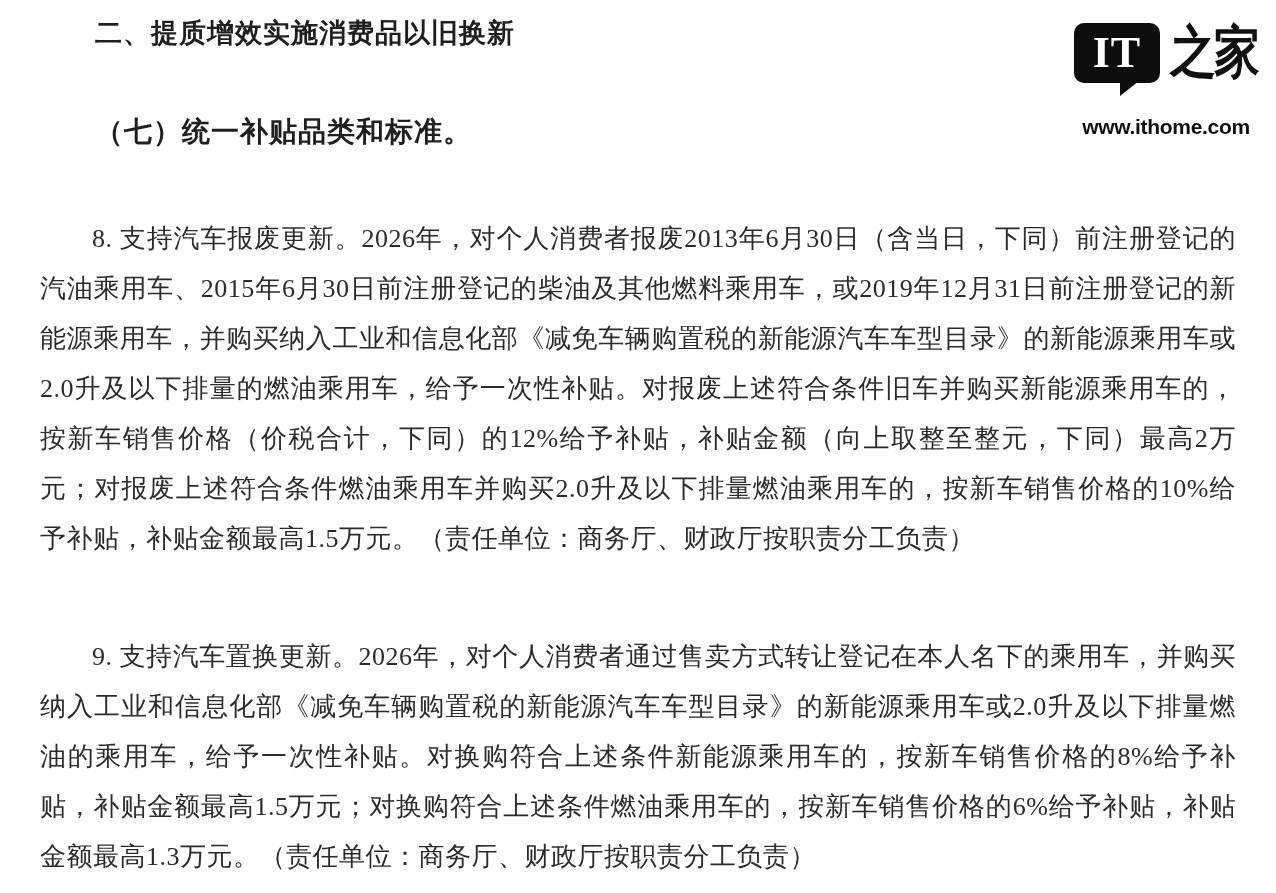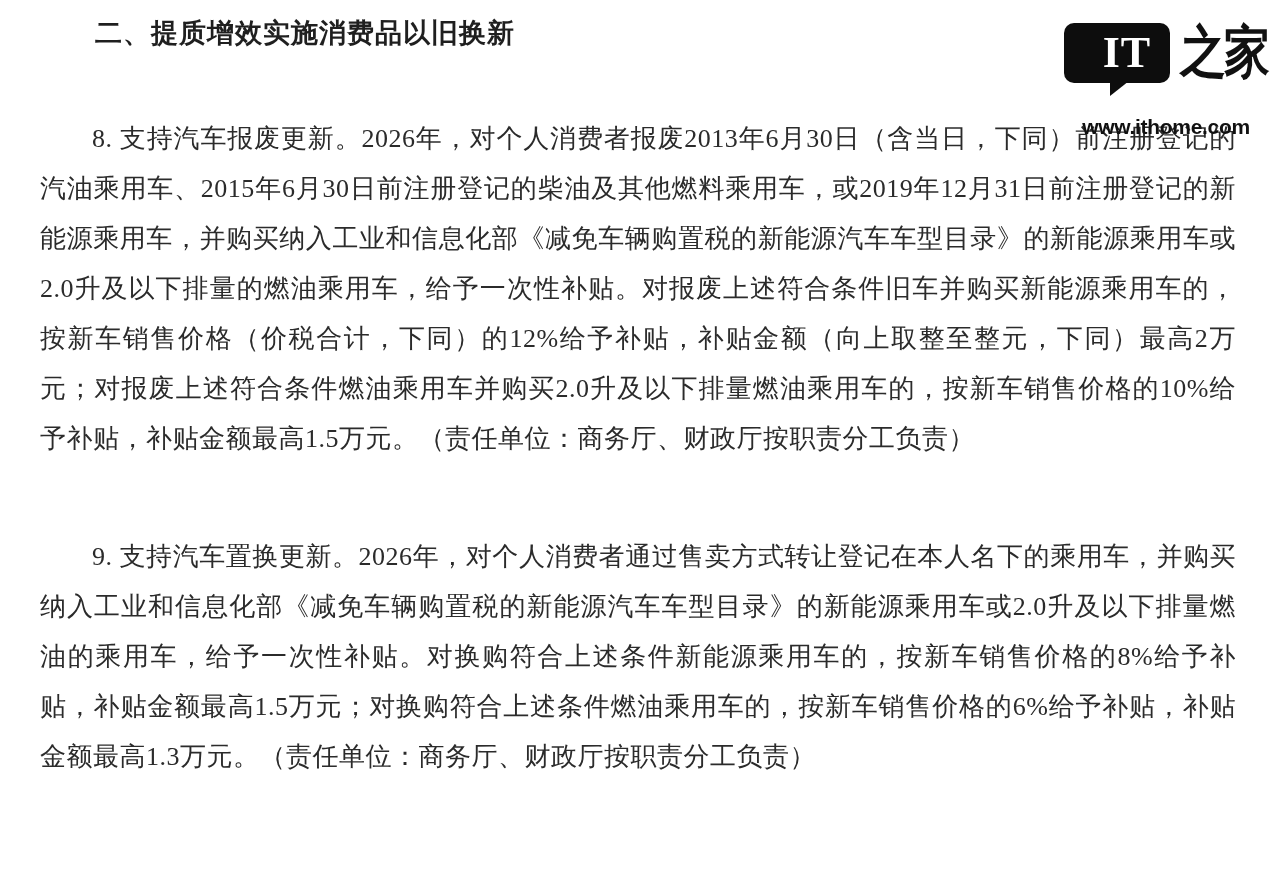--- a/index.html
+++ b/index.html
@@ -67,21 +67,20 @@
   .logo-bubble {
     position: relative;
     width: 86px;
     height: 60px;
     background: #0d0d0d;
     border-radius: 10px;
     display: flex;
     align-items: center;
     justify-content: center;
     flex: 0 0 auto;
-    padding-left: 20px;
   }
   .logo-it {
     color: #ffffff;
     font-family: "Liberation Serif", "DejaVu Serif", serif;
     font-weight: 700;
     font-size: 44px;
     line-height: 44px;
     letter-spacing: 1px;
   }
   .logo-tail {
@@ -125,18 +124,19 @@
         <span class="logo-it">IT</span>
         <div class="logo-tail"></div>
       </div>
       <div class="logo-zhijia">之家</div>
     </div>
     <div class="logo-url">www.ithome.com</div>
   </div>
 
   <h1 class="sec-heading">二、提质增效实施消费品以旧换新</h1>
 
+  <h2 class="sub-heading">（七）统一补贴品类和标准。</h2>
 
   <p class="body-para first">8. 支持汽车报废更新。2026年，对个人消费者报废2013年6月30日（含当日，下同）前注册登记的汽油乘用车、2015年6月30日前注册登记的柴油及其他燃料乘用车，或2019年12月31日前注册登记的新能源乘用车，并购买纳入工业和信息化部《减免车辆购置税的新能源汽车车型目录》的新能源乘用车或2.0升及以下排量的燃油乘用车，给予一次性补贴。对报废上述符合条件旧车并购买新能源乘用车的，按新车销售价格（价税合计，下同）的12%给予补贴，补贴金额（向上取整至整元，下同）最高2万元；对报废上述符合条件燃油乘用车并购买2.0升及以下排量燃油乘用车的，按新车销售价格的10%给予补贴，补贴金额最高1.5万元。（责任单位：商务厅、财政厅按职责分工负责）</p>
 
   <p class="body-para second">9. 支持汽车置换更新。2026年，对个人消费者通过售卖方式转让登记在本人名下的乘用车，并购买纳入工业和信息化部《减免车辆购置税的新能源汽车车型目录》的新能源乘用车或2.0升及以下排量燃油的乘用车，给予一次性补贴。对换购符合上述条件新能源乘用车的，按新车销售价格的8%给予补贴，补贴金额最高1.5万元；对换购符合上述条件燃油乘用车的，按新车销售价格的6%给予补贴，补贴金额最高1.3万元。（责任单位：商务厅、财政厅按职责分工负责）</p>
 
 </div>
 
 </body></html>

